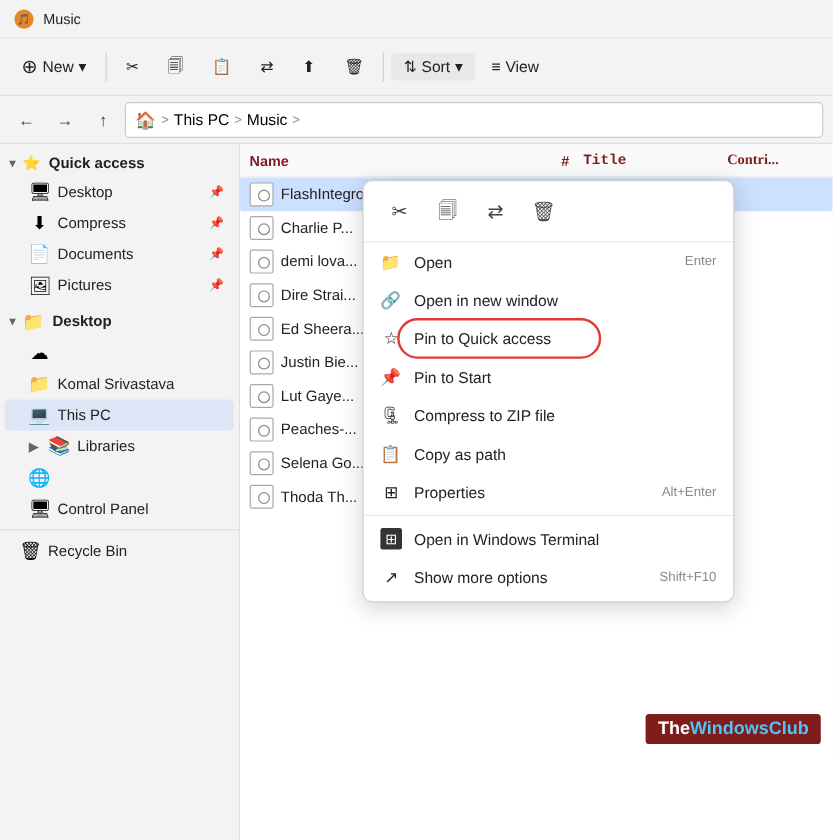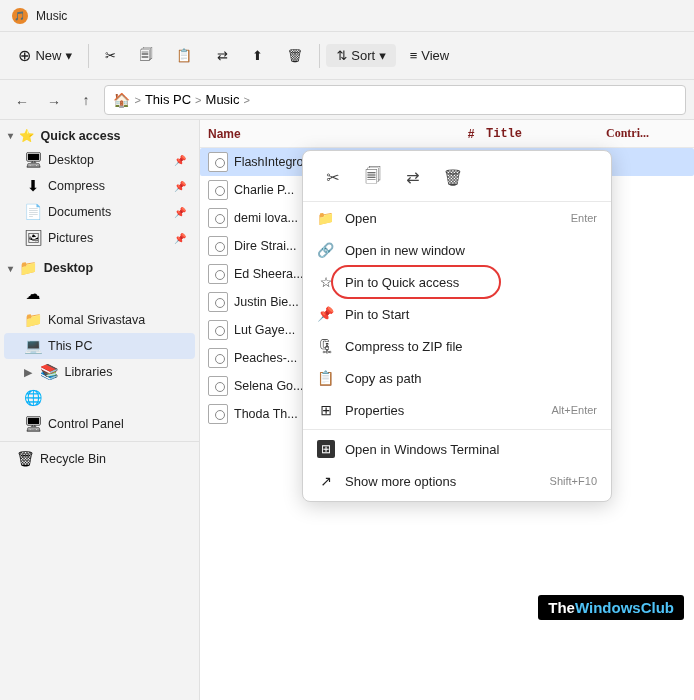--- a/index.html
+++ b/index.html
@@ -254,21 +254,21 @@
       border: 2.5px solid #e53935;
       border-radius: 20px;
       pointer-events: none;
     }
 
     
     .watermark {
       position: absolute;
       bottom: 80px;
       right: 10px;
-      background: #000000;
+      background: #7f1d1d;
       color: white;
       padding: 4px 10px;
       font-size: 15px;
       font-weight: bold;
       border-radius: 3px;
       z-index: 200;
     }
     .watermark span.tw { color: #4fc3f7; }
 
     

